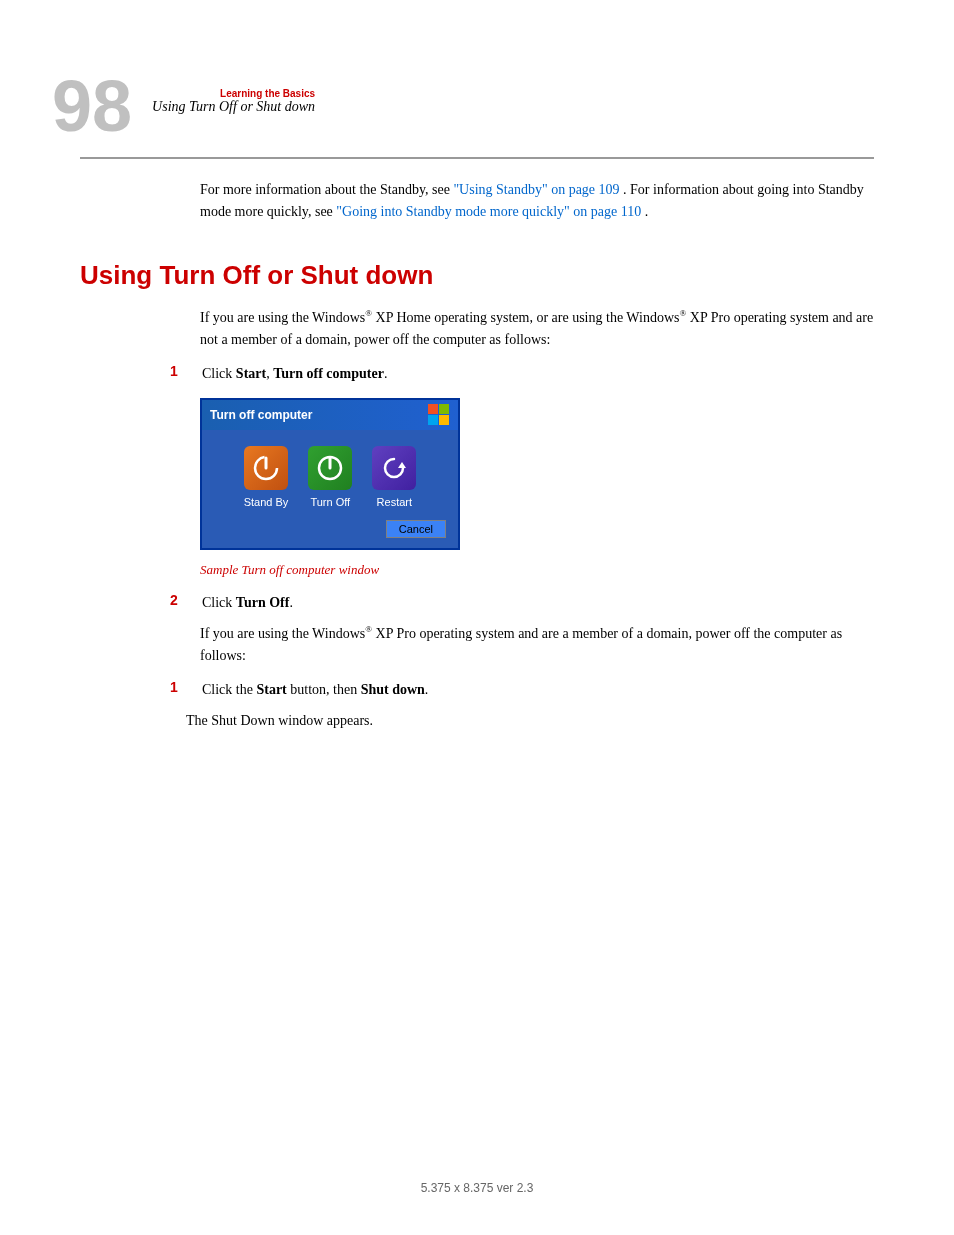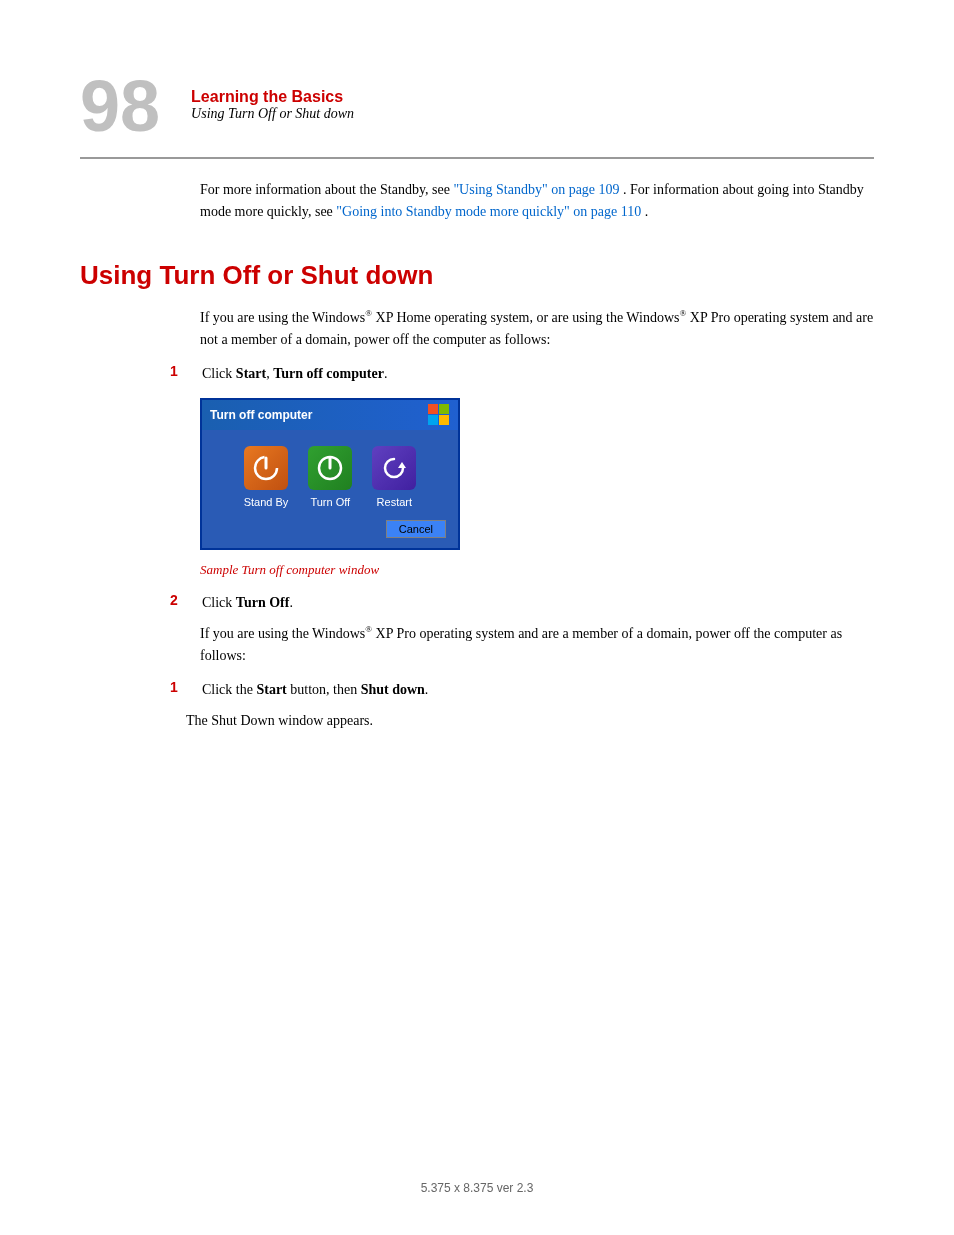--- a/index.html
+++ b/index.html
@@ -15,44 +15,45 @@
 
     .page-container {
       width: 954px;
       min-height: 1235px;
       background: #fff;
       padding: 0;
     }
 
     
     .page-header {
-      padding: 80px 80px 0 80px;
+      padding: 80px 80px 0 52px;
       display: flex;
       align-items: flex-start;
-      gap: 31px;
+      gap: 20px;
     }
 
     .page-number {
       font-size: 72px;
       font-weight: bold;
       color: #c0c0c0;
       line-height: 1;
       font-family: Arial, sans-serif;
       margin-top: -10px;
     }
 
     .header-text {
       padding-top: 8px;
     }
 
     .chapter-title {
       color: #cc0000;
-      font-size: 16px;
-      font-weight: bold;
-      font-family: Arial, sans-serif;
+      font-size: 10px;
+      font-weight: bold;
+      font-family: Arial, sans-serif;
+      text-align: right;
     }
 
     .chapter-subtitle {
       font-style: italic;
       font-size: 14px;
       color: #000;
       font-family: Georgia, serif;
     }
 
     

